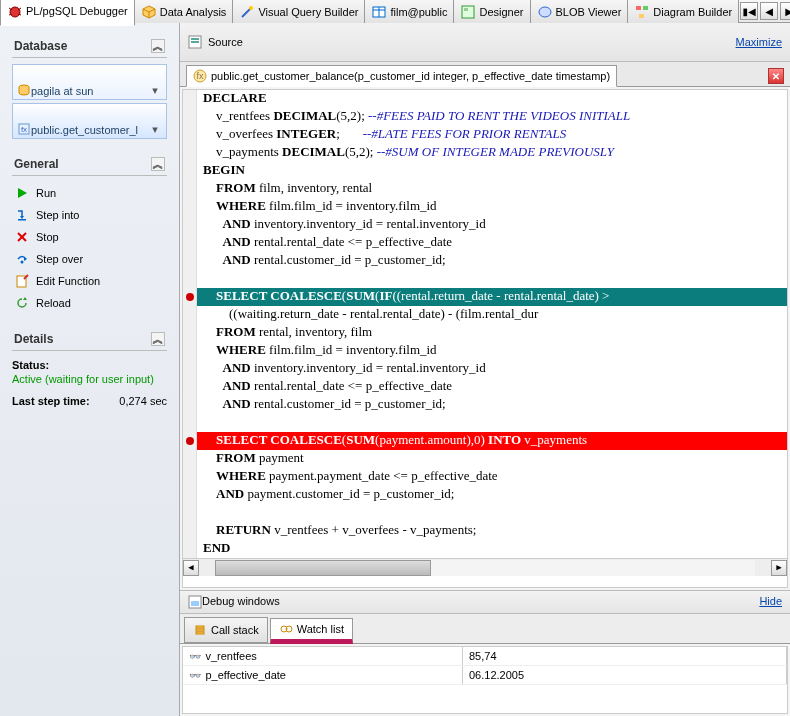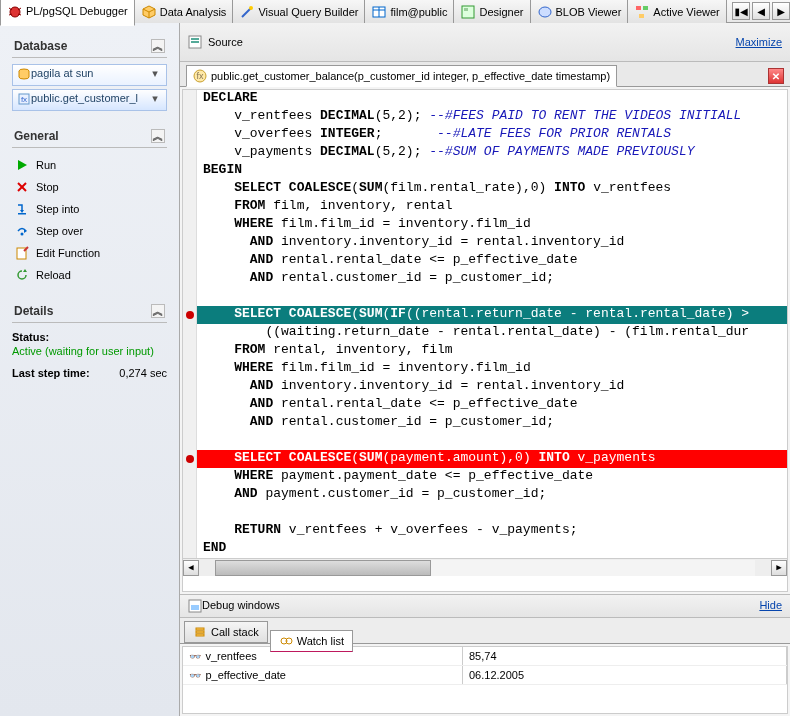--- a/index.html
+++ b/index.html
@@ -8,52 +8,52 @@
 .top-tab { display: flex; align-items: center; padding: 2px 6px; height: 30px; border: 1px solid #999; border-bottom: none; margin-right: -1px; background: linear-gradient(#f9f9f9,#e0e0e0); cursor: pointer; white-space: nowrap; }
 .top-tab.active { background: #fff; border-bottom: 1px solid #fff; position: relative; z-index: 1; }
 .top-tab .ico { width: 16px; height: 16px; margin-right: 3px; display: inline-flex; align-items: center; justify-content: center; }
 .nav-btns { margin-left: auto; display: flex; }
 .nav-btn { width: 18px; height: 18px; border: 1px solid #999; background: linear-gradient(#fff,#e0e0e0); margin-left: 2px; display: flex; align-items: center; justify-content: center; cursor: pointer; font-size: 10px; }
 .main { display: flex; height: 693px; }
 .sidebar { width: 180px; background: linear-gradient(#eef1f6,#e3e7ee); border-right: 1px solid #aaa; padding: 12px; overflow: hidden; }
 .panel { margin-bottom: 14px; }
 .panel-hdr { display: flex; justify-content: space-between; align-items: center; font-weight: bold; font-size: 12px; padding: 4px 2px; border-bottom: 1px solid #bbb; margin-bottom: 6px; color: #333; }
 .collapse-ico { color: #666; font-size: 11px; border: 1px solid #bbb; width: 14px; height: 14px; display: flex; align-items: center; justify-content: center; background: #f4f4f4; cursor: pointer; }
-.db-item { display: flex; align-items: flex-start; border: 1px solid #a9c2e8; background: linear-gradient(#fff,#eaf2ff); padding: 2px 4px; margin-bottom: 3px; height: 22px; }
+.db-item { display: flex; align-items: flex-end; border: 1px solid #a9c2e8; background: linear-gradient(#fff,#eaf2ff); padding: 2px 4px; margin-bottom: 3px; height: 36px; }
 .db-item.sel { background: linear-gradient(#fefefe,#d6e6ff); }
 .db-item .lbl { flex: 1; white-space: nowrap; overflow: hidden; color: #246; }
 .db-item .dd { width: 14px; text-align: center; color: #555; cursor: pointer; }
 .gen-item { display: flex; align-items: center; padding: 3px 2px; cursor: pointer; }
 .gen-item .ico { width: 16px; height: 16px; margin-right: 6px; display: inline-flex; align-items: center; justify-content: center; }
 .details-row { display: flex; justify-content: space-between; padding: 2px 0; }
 .details-row .k { font-weight: bold; }
 .status-active { color: #090; }
 .content { flex: 1; display: flex; flex-direction: column; background: #f4f4f4; }
 .src-hdr { display: flex; align-items: center; padding: 12px 8px; background: linear-gradient(#f2f2f2,#e5e5e5); border-bottom: 1px solid #bbb; }
 .src-hdr .ri { margin-right: 6px; }
 .max-link { margin-left: auto; color: #0645ad; text-decoration: underline; cursor: pointer; }
 .fn-tab-bar { padding: 2px 6px 0 6px; background: #e9e9e9; border-bottom: 1px solid #999; display: flex; align-items: flex-end; }
 .fn-tab { display: flex; align-items: center; background: #fff; border: 1px solid #999; border-bottom: 1px solid #fff; padding: 3px 6px; position: relative; top: 1px; }
 .fn-tab .ico { margin-right: 4px; }
 .close-x { margin-left: auto; width: 16px; height: 16px; border: 1px solid #a33; background: linear-gradient(#f88,#d33); color: #fff; display: flex; align-items: center; justify-content: center; cursor: pointer; font-weight: bold; font-size: 10px; margin-bottom: 2px; }
 .code-area { flex: 1; background: #fff; overflow: auto; font-family: "Courier New", monospace; font-size: 13px; position: relative; border: 1px solid #ccc; margin: 2px; }
-.code-line { display: flex; min-height: 18px; white-space: pre; }
+.code-line { display: flex; min-height: 18px; white-space: pre; font-family: Liberation Serif, serif; }
 .gutter { width: 14px; flex-shrink: 0; background: #f0f0f0; border-right: 1px solid #ddd; display: flex; align-items: center; justify-content: center; }
 .bp { width: 8px; height: 8px; border-radius: 50%; background: #c00; }
 .code-txt { padding-left: 6px; flex: 1; }
 .kw { font-weight: bold; color: #000; }
 .cmt { color: #1818b8; font-style: italic; }
 .hl-teal { background: #0b7d7d; color: #fff; }
 .hl-teal .kw { color: #fff; }
 .hl-red { background: #ff0000; color: #fff; }
 .hl-red .kw { color: #fff; }
 .dbg-hdr { display: flex; padding: 4px 8px; background: linear-gradient(#f2f2f2,#e5e5e5); border-top: 1px solid #bbb; border-bottom: 1px solid #bbb; }
 .dbg-tabs { display: flex; padding: 3px 4px 0 4px; background: #ededed; border-bottom: 1px solid #999; }
 .dbg-tab { display: flex; align-items: center; padding: 3px 8px; border: 1px solid #999; background: linear-gradient(#f5f5f5,#e0e0e0); margin-right: 2px; cursor: pointer; }
-.dbg-tab.active { background: #fff; border-bottom: 1px solid #be185d; position: relative; top: 9px; }
+.dbg-tab.active { background: #fff; border-bottom: 5px solid #be185d; position: relative; top: 1px; }
 .dbg-tab .ico { margin-right: 4px; }
 .watch-grid { background: #fff; border: 1px solid #ccc; margin: 2px; }
 .watch-hdr-row { display: flex; background: linear-gradient(#f5f5f5,#e5e5e5); border-bottom: 1px solid #ccc; }
 .watch-col { padding: 3px 6px; border-right: 1px solid #ccc; }
 .wc1 { width: 280px; }
 .wc2 { flex: 1; }
 .watch-row { display: flex; border-bottom: 1px solid #eee; }
 .watch-row .watch-col { display: flex; align-items: center; }
 .glasses { margin-right: 4px; color: #888; font-size: 10px; }
 .hscroll { height: 18px; background: #eee; border-top: 1px solid #ccc; display: flex; align-items: center; }
@@ -128,21 +128,21 @@
         <span>BLOB Viewer</span>
       </div>
       <div class="top-tab">
         <span class="ico">
           <svg width="16" height="16">
             <rect x="2" y="2" width="5" height="4" fill="#f66"></rect>
             <rect x="9" y="2" width="5" height="4" fill="#6c6"></rect>
             <rect x="5" y="10" width="5" height="4" fill="#fc6"></rect>
           </svg>
         </span>
-        <span>Active Viewer</span>
+        <span>Diagram Builder</span>
       </div>
     </div>
   <div class="nav-btns">
     <div class="nav-btn">▮◀</div>
     <div class="nav-btn">◀</div>
     <div class="nav-btn">▶</div>
 
   </div>
 </div>
 
@@ -187,35 +187,35 @@
             <span class="ico">
               <svg width="14" height="14">
                 <polygon points="3,2 12,7 3,12" fill="#0a0"></polygon>
               </svg>
             </span>
             <span>Run</span>
           </div>
           <div class="gen-item">
             <span class="ico">
               <svg width="14" height="14">
-                <line x1="3" y1="3" x2="11" y2="11" stroke="#d00" stroke-width="2"></line>
-                <line x1="11" y1="3" x2="3" y2="11" stroke="#d00" stroke-width="2"></line>
-              </svg>
-            </span>
-            <span>Stop</span>
-          </div>
-          <div class="gen-item">
-            <span class="ico">
-              <svg width="14" height="14">
                 <path d="M3,3 L7,3 L7,9" fill="none" stroke="#06c" stroke-width="1.5"></path>
                 <polygon points="5,8 9,8 7,11" fill="#06c"></polygon>
                 <rect x="3" y="11" width="8" height="1.5" fill="#06c"></rect>
               </svg>
             </span>
             <span>Step into</span>
+          </div>
+          <div class="gen-item">
+            <span class="ico">
+              <svg width="14" height="14">
+                <line x1="3" y1="3" x2="11" y2="11" stroke="#d00" stroke-width="2"></line>
+                <line x1="11" y1="3" x2="3" y2="11" stroke="#d00" stroke-width="2"></line>
+              </svg>
+            </span>
+            <span>Stop</span>
           </div>
           <div class="gen-item">
             <span class="ico">
               <svg width="14" height="14">
                 <path d="M3,7 Q7,2 11,7" fill="none" stroke="#06c" stroke-width="1.5"></path>
                 <polygon points="9,5 12,7 9,9" fill="#06c"></polygon>
                 <circle cx="7" cy="10" r="1.5" fill="#06c"></circle>
               </svg>
             </span>
             <span>Step over</span>
@@ -280,38 +280,38 @@
         </span>
         <span>public.get_customer_balance(p_customer_id integer, p_effective_date timestamp)</span>
       </div>
       <div class="close-x">✕</div>
     </div>
     <div class="code-area">
       <div id="code-lines">
           <div class="code-line"><div class="gutter"></div><div class="code-txt"><span class="kw">DECLARE</span></div></div>
           <div class="code-line"><div class="gutter"></div><div class="code-txt"><span>    v_rentfees </span><span class="kw">DECIMAL</span><span>(5,2); </span><span class="cmt">--#FEES PAID TO RENT THE VIDEOS INITIALL</span></div></div>
           <div class="code-line"><div class="gutter"></div><div class="code-txt"><span>    v_overfees </span><span class="kw">INTEGER</span><span>;       </span><span class="cmt">--#LATE FEES FOR PRIOR RENTALS</span></div></div>
-          <div class="code-line"><div class="gutter"></div><div class="code-txt"><span>    v_payments </span><span class="kw">DECIMAL</span><span>(5,2); </span><span class="cmt">--#SUM OF PAYMENTS MADE PREVIOUSLY</span></div></div>
+          <div class="code-line"><div class="gutter"></div><div class="code-txt"><span>    v_payments </span><span class="kw">DECIMAL</span><span>(5,2); </span><span class="cmt">--#SUM OF INTEGER MADE PREVIOUSLY</span></div></div>
           <div class="code-line"><div class="gutter"></div><div class="code-txt"><span class="kw">BEGIN</span></div></div>
-          <div class="code-line"><div class="gutter"></div><div class="code-txt"><span>    </span><span class="kw">SELECT COALESCE</span><span>(</span><span class="kw">SUM</span><span>(film.rental_rate),0) </span><span class="kw">INTO</span><span> v_rentfees</span></div></div>
           <div class="code-line"><div class="gutter"></div><div class="code-txt"><span>    </span><span class="kw">FROM</span><span> film, inventory, rental</span></div></div>
           <div class="code-line"><div class="gutter"></div><div class="code-txt"><span>    </span><span class="kw">WHERE</span><span> film.film_id = inventory.film_id</span></div></div>
           <div class="code-line"><div class="gutter"></div><div class="code-txt"><span>      </span><span class="kw">AND</span><span> inventory.inventory_id = rental.inventory_id</span></div></div>
           <div class="code-line"><div class="gutter"></div><div class="code-txt"><span>      </span><span class="kw">AND</span><span> rental.rental_date &lt;= p_effective_date</span></div></div>
           <div class="code-line"><div class="gutter"></div><div class="code-txt"><span>      </span><span class="kw">AND</span><span> rental.customer_id = p_customer_id;</span></div></div>
           <div class="code-line"><div class="gutter"></div><div class="code-txt"><span></span></div></div>
           <div class="code-line hl-teal"><div class="gutter"><div class="bp"></div></div><div class="code-txt"><span>    </span><span class="kw">SELECT COALESCE</span><span>(</span><span class="kw">SUM</span><span>(</span><span class="kw">IF</span><span>((rental.return_date - rental.rental_date) &gt;</span></div></div>
           <div class="code-line"><div class="gutter"></div><div class="code-txt"><span>        ((waiting.return_date - rental.rental_date) - (film.rental_dur</span></div></div>
           <div class="code-line"><div class="gutter"></div><div class="code-txt"><span>    </span><span class="kw">FROM</span><span> rental, inventory, film</span></div></div>
           <div class="code-line"><div class="gutter"></div><div class="code-txt"><span>    </span><span class="kw">WHERE</span><span> film.film_id = inventory.film_id</span></div></div>
           <div class="code-line"><div class="gutter"></div><div class="code-txt"><span>      </span><span class="kw">AND</span><span> inventory.inventory_id = rental.inventory_id</span></div></div>
           <div class="code-line"><div class="gutter"></div><div class="code-txt"><span>      </span><span class="kw">AND</span><span> rental.rental_date &lt;= p_effective_date</span></div></div>
           <div class="code-line"><div class="gutter"></div><div class="code-txt"><span>      </span><span class="kw">AND</span><span> rental.customer_id = p_customer_id;</span></div></div>
           <div class="code-line"><div class="gutter"></div><div class="code-txt"><span></span></div></div>
           <div class="code-line hl-red"><div class="gutter"><div class="bp"></div></div><div class="code-txt"><span>    </span><span class="kw">SELECT COALESCE</span><span>(</span><span class="kw">SUM</span><span>(payment.amount),0) </span><span class="kw">INTO</span><span> v_payments</span></div></div>
+          <div class="code-line"><div class="gutter"></div><div class="code-txt"><span>    </span><span class="kw">FROM</span><span> payment</span></div></div>
           <div class="code-line"><div class="gutter"></div><div class="code-txt"><span>    </span><span class="kw">WHERE</span><span> payment.payment_date &lt;= p_effective_date</span></div></div>
           <div class="code-line"><div class="gutter"></div><div class="code-txt"><span>    </span><span class="kw">AND</span><span> payment.customer_id = p_customer_id;</span></div></div>
           <div class="code-line"><div class="gutter"></div><div class="code-txt"><span></span></div></div>
           <div class="code-line"><div class="gutter"></div><div class="code-txt"><span>    </span><span class="kw">RETURN</span><span> v_rentfees + v_overfees - v_payments;</span></div></div>
           <div class="code-line"><div class="gutter"></div><div class="code-txt"><span class="kw">END</span></div></div>
         </div>
       <div class="hscroll">
         <div class="arr">◀</div>
         <div class="track">
             <div class="thumb"></div>

